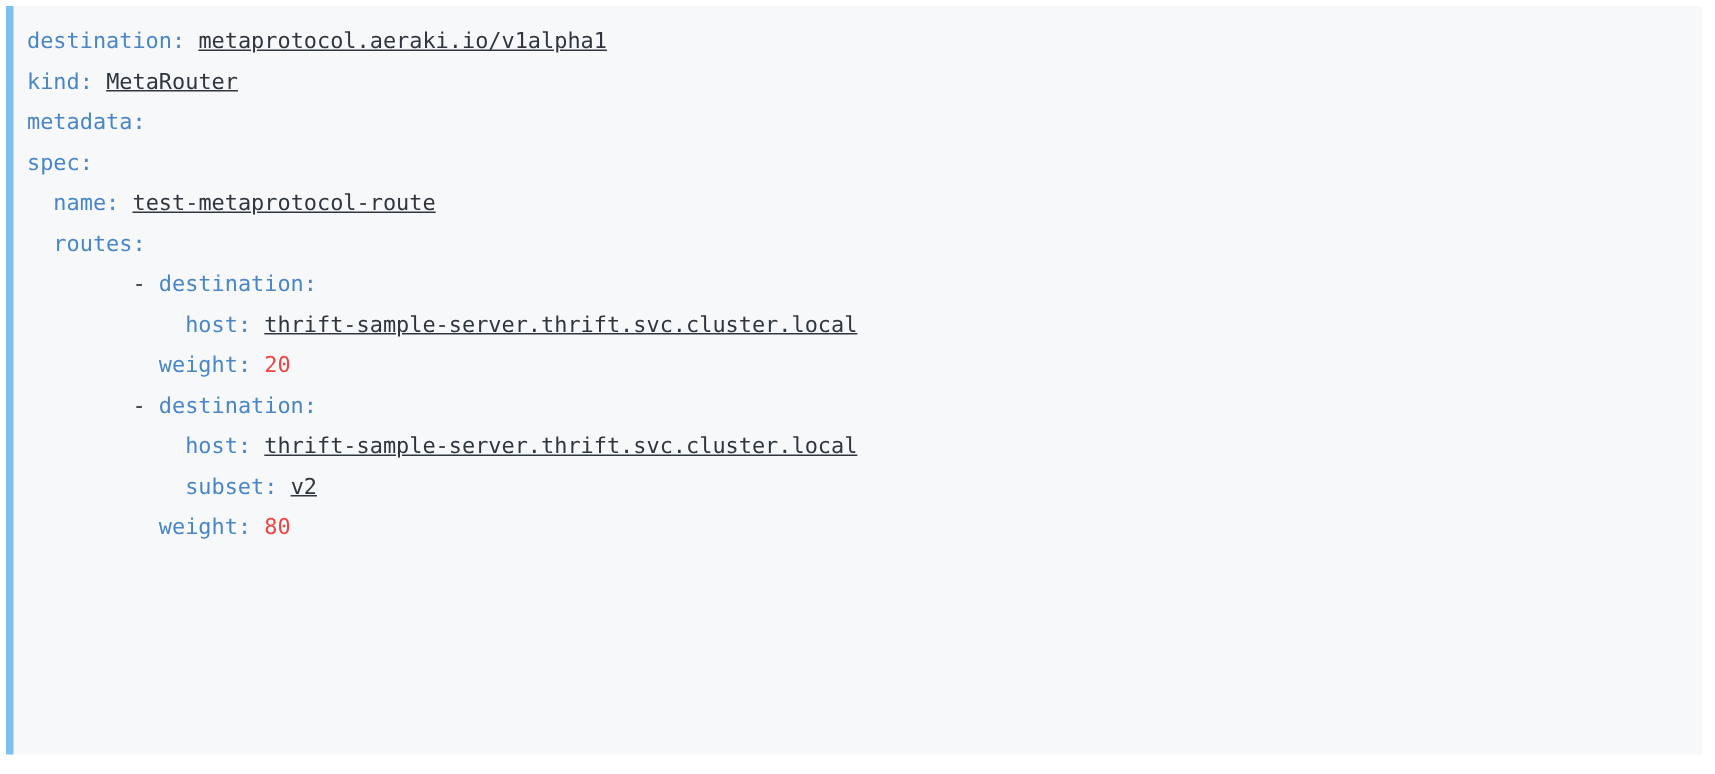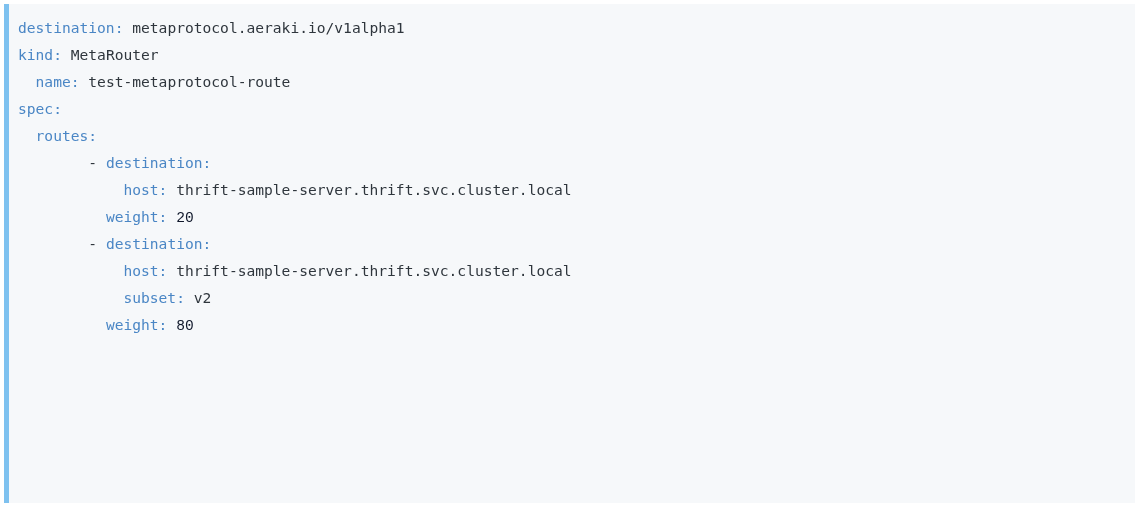--- a/index.html
+++ b/index.html
@@ -36,34 +36,35 @@
     font-size: 14.6px;
     line-height: 27px;
     height: 27px;
     white-space: pre;
     color: #2f363d;
     letter-spacing: 0px;
   }
 
   .tok-key   { color: #4a86c5; }
   .tok-punct { color: #4a86c5; }
-  .tok-str   { color: #2f363d; }
-  .tok-num   { color: #0f172a; font-family: Liberation Mono, monospace; }
+  .tok-str   { color: #2f363d; text-decoration: underline; }
+  .tok-num   { color: #ef4444; }
   .tok-dash  { color: #2f363d; }
   .tok-ind   { color: transparent; }
 </style>
 </head>
 <body>
 
 <div class="code-block">
   <div class="code-inner" id="code-lines">
       <div class="line"><span class="tok-ind"></span><span class="tok-key">destination</span><span class="tok-punct">:</span><span> </span><span class="tok-str">metaprotocol.aeraki.io/v1alpha1</span></div>
       <div class="line"><span class="tok-ind"></span><span class="tok-key">kind</span><span class="tok-punct">:</span><span> </span><span class="tok-str">MetaRouter</span></div>
+      <div class="line"><span class="tok-ind"></span><span class="tok-key">metadata</span><span class="tok-punct">:</span></div>
+      <div class="line"><span class="tok-ind"></span><span class="tok-key">spec</span><span class="tok-punct">:</span></div>
       <div class="line"><span class="tok-ind">  </span><span class="tok-key">name</span><span class="tok-punct">:</span><span> </span><span class="tok-str">test-metaprotocol-route</span></div>
-      <div class="line"><span class="tok-ind"></span><span class="tok-key">spec</span><span class="tok-punct">:</span></div>
       <div class="line"><span class="tok-ind">  </span><span class="tok-key">routes</span><span class="tok-punct">:</span></div>
       <div class="line"><span class="tok-ind">        </span><span class="tok-dash">- </span><span class="tok-key">destination</span><span class="tok-punct">:</span></div>
       <div class="line"><span class="tok-ind">            </span><span class="tok-key">host</span><span class="tok-punct">:</span><span> </span><span class="tok-str">thrift-sample-server.thrift.svc.cluster.local</span></div>
       <div class="line"><span class="tok-ind">          </span><span class="tok-key">weight</span><span class="tok-punct">:</span><span> </span><span class="tok-num">20</span></div>
       <div class="line"><span class="tok-ind">        </span><span class="tok-dash">- </span><span class="tok-key">destination</span><span class="tok-punct">:</span></div>
       <div class="line"><span class="tok-ind">            </span><span class="tok-key">host</span><span class="tok-punct">:</span><span> </span><span class="tok-str">thrift-sample-server.thrift.svc.cluster.local</span></div>
       <div class="line"><span class="tok-ind">            </span><span class="tok-key">subset</span><span class="tok-punct">:</span><span> </span><span class="tok-str">v2</span></div>
       <div class="line"><span class="tok-ind">          </span><span class="tok-key">weight</span><span class="tok-punct">:</span><span> </span><span class="tok-num">80</span></div>
     </div>
 </div>

